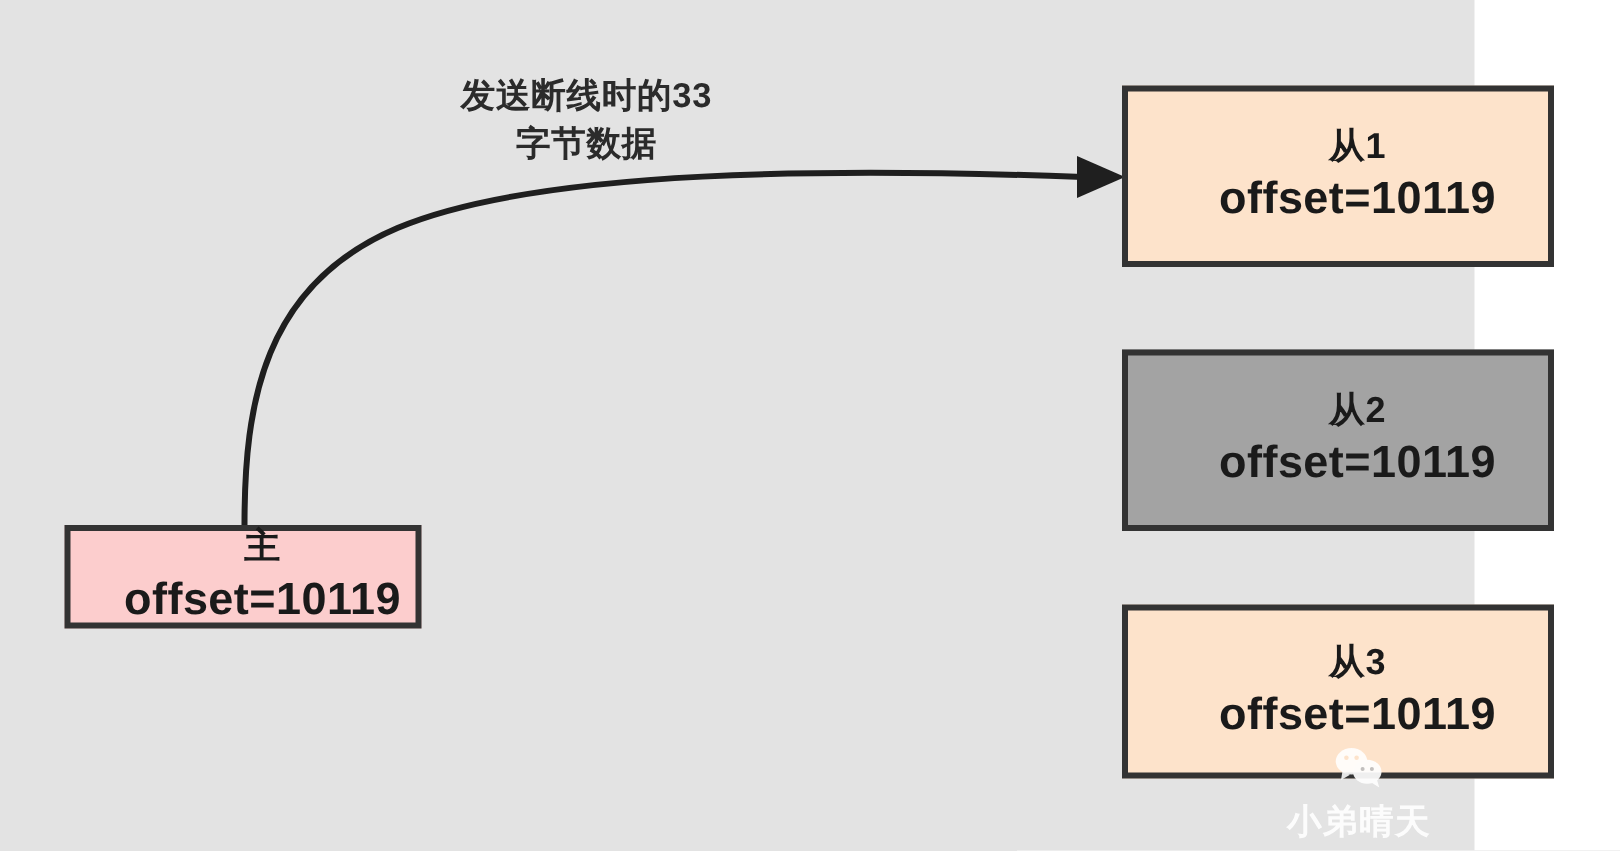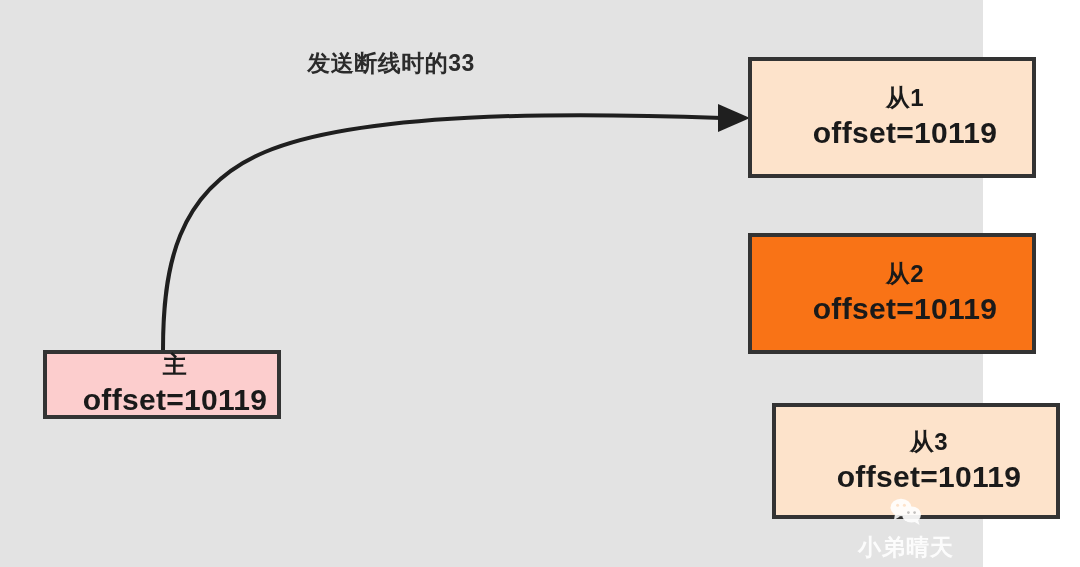--- a/index.html
+++ b/index.html
@@ -53,24 +53,24 @@
     top: 57px;
     width: 288px;
     height: 121px;
     background: #fde3cb;
   }
   #node-replica-2 {
     left: 748px;
     top: 233px;
     width: 288px;
     height: 121px;
-    background: #f97316;
+    background: #a3a3a3;
   }
   #node-replica-3 {
-    left: 772px;
+    left: 748px;
     top: 403px;
     width: 288px;
     height: 116px;
     background: #fde3cb;
   }
   #edge-layer {
     position: absolute;
     left: 0;
     top: 0;
     width: 1080px;
@@ -112,20 +112,21 @@
 
   <svg id="edge-layer" viewBox="0 0 1080 567" width="1080" height="567" xmlns="http://www.w3.org/2000/svg">
     <g>
       <path d="M 163 350 C 163 270 175 190 265 152 C 360 112 560 112 722 118" fill="none" stroke="#1f1f1f" stroke-width="4" stroke-linecap="butt"></path>
       <polygon points="718,104 750,118 718,132" fill="#1f1f1f"></polygon>
     </g>
   </svg>
 
   <div id="edge-label">
     <div>发送断线时的33</div>
+    <div>字节数据</div>
   </div>
 
   <div class="node" id="node-master">
     <div class="title">主</div>
     <div class="sub">offset=10119</div>
   </div>
 
   <div class="node" id="node-replica-1">
     <div class="title">从1</div>
     <div class="sub">offset=10119</div>

